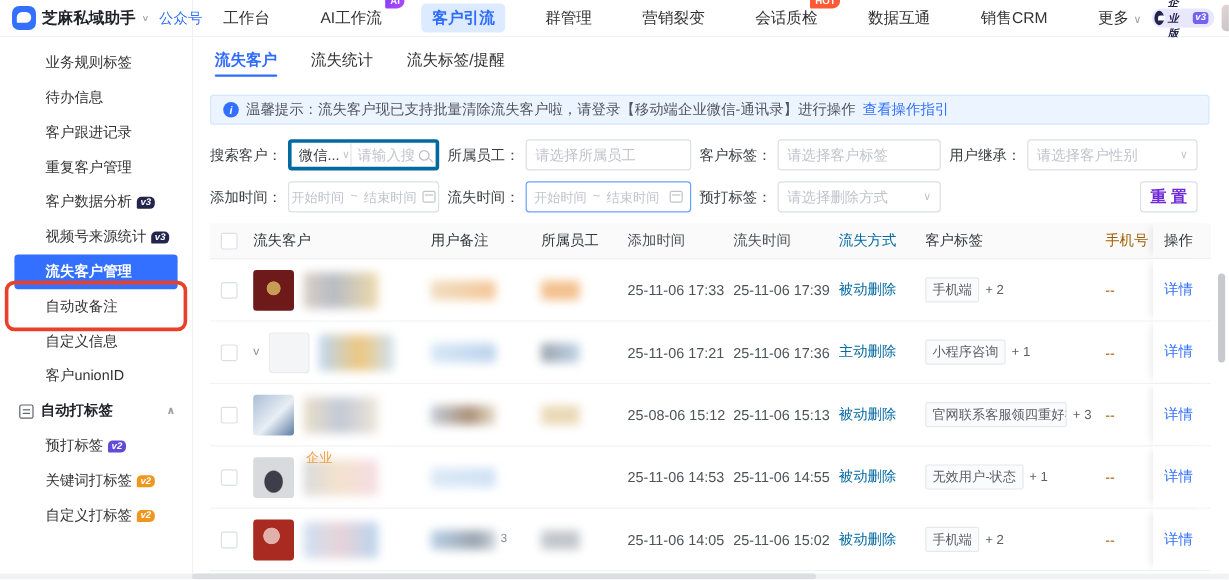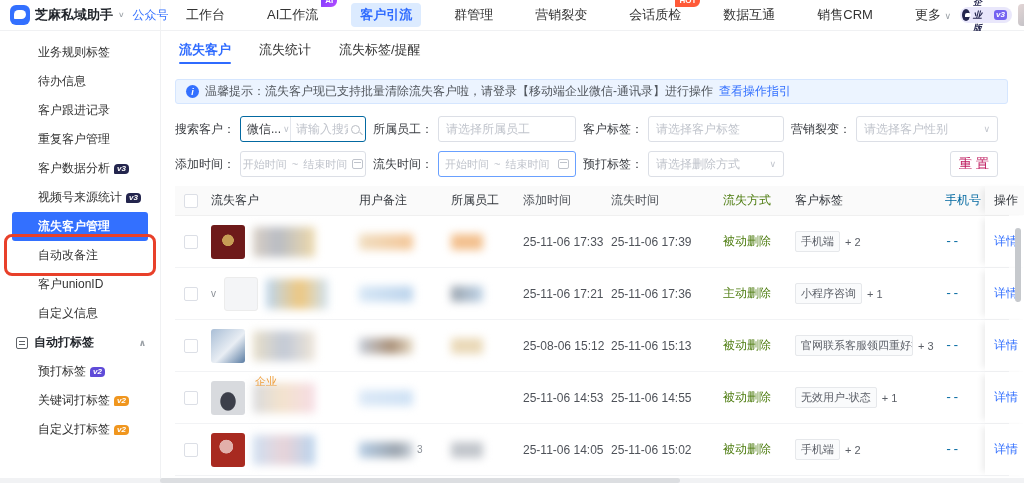--- a/index.html
+++ b/index.html
@@ -52,48 +52,48 @@
   
   .banner { margin:11px 16px 0 14px; background:#ecf4ff; border:1px solid #d5e6ff; border-radius:3px; height:25px; display:flex; align-items:center; gap:6px; padding:0 10px; color:#51565d; white-space:nowrap; overflow:hidden; }
   .info-ic { width:13px; height:13px; border-radius:50%; background:#3370ff; color:#fff; font-size:9px; font-weight:bold; font-style:italic; display:flex; align-items:center; justify-content:center; flex-shrink:0; }
   .banner-link { color:#3370ff; cursor:pointer; }
   
   .filters { display:grid; grid-template-columns:58px 126px 58px 138px 58px 136px 58px 142px; column-gap:7px; row-gap:9px; align-items:center; margin:12px 16px 0 14px; }
   .f-label { text-align:right; white-space:nowrap; color:#3a3d42; }
   .f-box { height:26px; border:1px solid #dcdfe6; border-radius:3px; background:#fff; display:flex; align-items:center; padding:0 7px; gap:4px; cursor:text; }
   .ph { color:#c0c4cc; flex:1; overflow:hidden; white-space:nowrap; }
   .sel-caret { color:#c0c4cc; font-size:9px; flex-shrink:0; }
-  .compound { height:26px; border:1px solid #0369a1; border-radius:3px; display:flex; overflow:hidden; background:#fff; }
+  .compound { height:26px; border:3px solid #0369a1; border-radius:3px; display:flex; overflow:hidden; background:#fff; }
   .compound .sel { width:50px; display:flex; align-items:center; gap:2px; padding:0 3px 0 6px; border-right:1px solid #e4e7ed; color:#3a3d42; cursor:pointer; white-space:nowrap; overflow:hidden; flex-shrink:0; }
   .compound .inp { flex:1; display:flex; align-items:center; gap:3px; padding:0 5px; min-width:0; }
   .search-ic { width:9px; height:9px; border:1.3px solid #b9bdc4; border-radius:50%; position:relative; flex-shrink:0; }
   .search-ic::after { content:""; position:absolute; left:7px; top:7px; width:4px; height:1.3px; background:#b9bdc4; transform:rotate(45deg); }
   .date-box { height:26px; border:1px solid #dcdfe6; border-radius:3px; background:#fff; display:flex; align-items:center; justify-content:center; gap:5px; padding:0 6px; font-size:11px; }
   .date-box.focus { border-color:#69a0ff; }
   .cal-ic { width:11px; height:10px; border:1px solid #c0c4cc; border-radius:2px; position:relative; margin-left:auto; flex-shrink:0; }
   .cal-ic::after { content:""; position:absolute; left:1px; top:1.5px; right:1px; height:1px; background:#c0c4cc; }
-  .btn { height:26px; border:1px solid #dcdfe6; border-radius:3px; background:#fff; color:#be185d; display:flex; align-items:center; justify-content:center; cursor:pointer; white-space:nowrap; }
+  .btn { height:26px; border:1px solid #dcdfe6; border-radius:3px; background:#fff; color:#6d28d9; display:flex; align-items:center; justify-content:center; cursor:pointer; white-space:nowrap;font-weight:bold; }
   .reset-btn { grid-column:8; justify-self:end; width:48px; }
   
   .summary { display:flex; align-items:center; margin:11px 16px 0 14px; color:#606266; }
   .export-record { margin-left:auto; color:#3370ff; margin-right:14px; cursor:pointer; }
   .export-btn { width:48px; height:25px; }
   
   .table { margin:9px 0 0 14px; width:834px; }
   .trow { display:flex; align-items:center; height:52px; border-bottom:1px solid #f2f3f5; }
   .thead { height:30px; background:#fafafa; color:#33373d; border-bottom:1px solid #f0f0f0; }
   .c { padding-right:4px; white-space:nowrap; }
   .c-cb { width:36px; display:flex; justify-content:center; flex-shrink:0; }
   .c-cust { width:148px; display:flex; align-items:center; gap:8px; flex-shrink:0; }
   .c-remark { width:92px; display:flex; align-items:center; gap:4px; flex-shrink:0; }
   .c-staff { width:72px; display:flex; align-items:center; flex-shrink:0; }
   .c-added, .c-lost { width:88px; color:#4e5259; flex-shrink:0; }
-  .c-way { width:72px; color:#4d7c0f; flex-shrink:0;margin-left:24px; }
+  .c-way { width:72px; color:#0369a1; flex-shrink:0; }
   .c-tag { width:150px; display:flex; align-items:center; gap:5px; flex-shrink:0; }
-  .c-phone { width:40px; overflow:hidden; color:#0369a1; flex-shrink:0;font-family:Liberation Mono, monospace; }
+  .c-phone { width:40px; overflow:hidden; color:#a16207; flex-shrink:0; }
   .c-op { width:46px; height:100%; display:flex; align-items:center; justify-content:center; background:#fff; box-shadow:-6px 0 6px -3px rgba(0,0,0,.07); flex-shrink:0; }
   .thead .c-op { background:#fafafa; }
   .cb { width:14px; height:14px; border:1px solid #dcdfe6; border-radius:2px; background:#fff; cursor:pointer; }
   .av { width:34px; height:34px; border-radius:3px; flex-shrink:0; }
   .av1 { background:radial-gradient(circle at 50% 45%,#c79d55 0 22%,#6e1a1a 24%); }
   .av2 { background:#f4f5f7; border:1px solid #ececec; }
   .av3 { background:linear-gradient(135deg,#a9bed6 0%,#e9eef4 55%,#5a7ca3 100%); }
   .av4 { background:radial-gradient(ellipse at 50% 60%,#3c3f4a 0 30%,#d8dade 34%); }
   .av5 { background:radial-gradient(circle at 45% 40%,#e2b0aa 0 24%,#a82a20 26%); }
   .blur { filter:blur(4px); border-radius:2px; }
@@ -180,24 +180,24 @@
         <span>视频号来源统计</span>
         <span class="vbadge navy">v3</span>
       </div>
     <div class="side-item active">
         <span>流失客户管理</span>
       </div>
     <div class="side-item">
         <span>自动改备注</span>
       </div>
     <div class="side-item">
+        <span>自定义信息</span>
+      </div>
+    <div class="side-item">
         <span>客户unionID</span>
-      </div>
-    <div class="side-item">
-        <span>自定义信息</span>
       </div>
     <div class="side-section">
       <span class="sec-icon"></span>
       <span>自动打标签</span>
       <span class="sec-caret">∧</span>
     </div>
     <div class="side-item">
         <span>预打标签</span>
         <span class="vbadge purple">v2</span>
       </div>
@@ -245,21 +245,21 @@
           </span>
       </div>
       <span class="f-label">所属员工：</span>
       <div class="f-box">
           <span class="ph">请选择所属员工</span>
         </div>
       <span class="f-label">客户标签：</span>
       <div class="f-box">
           <span class="ph">请选择客户标签</span>
         </div>
-      <span class="f-label">营销裂变：</span>
+      <span class="f-label">用户继承：</span>
       <div class="f-box">
           <span class="ph">请选择客户性别</span>
           <span class="sel-caret">∨</span>
         </div>
 
       <span class="f-label">添加时间：</span>
       <div class="date-box">
         <span class="ph" style="flex:none">开始时间</span>
         <span class="ph" style="flex:none">~</span>
         <span class="ph" style="flex:none">结束时间</span>

